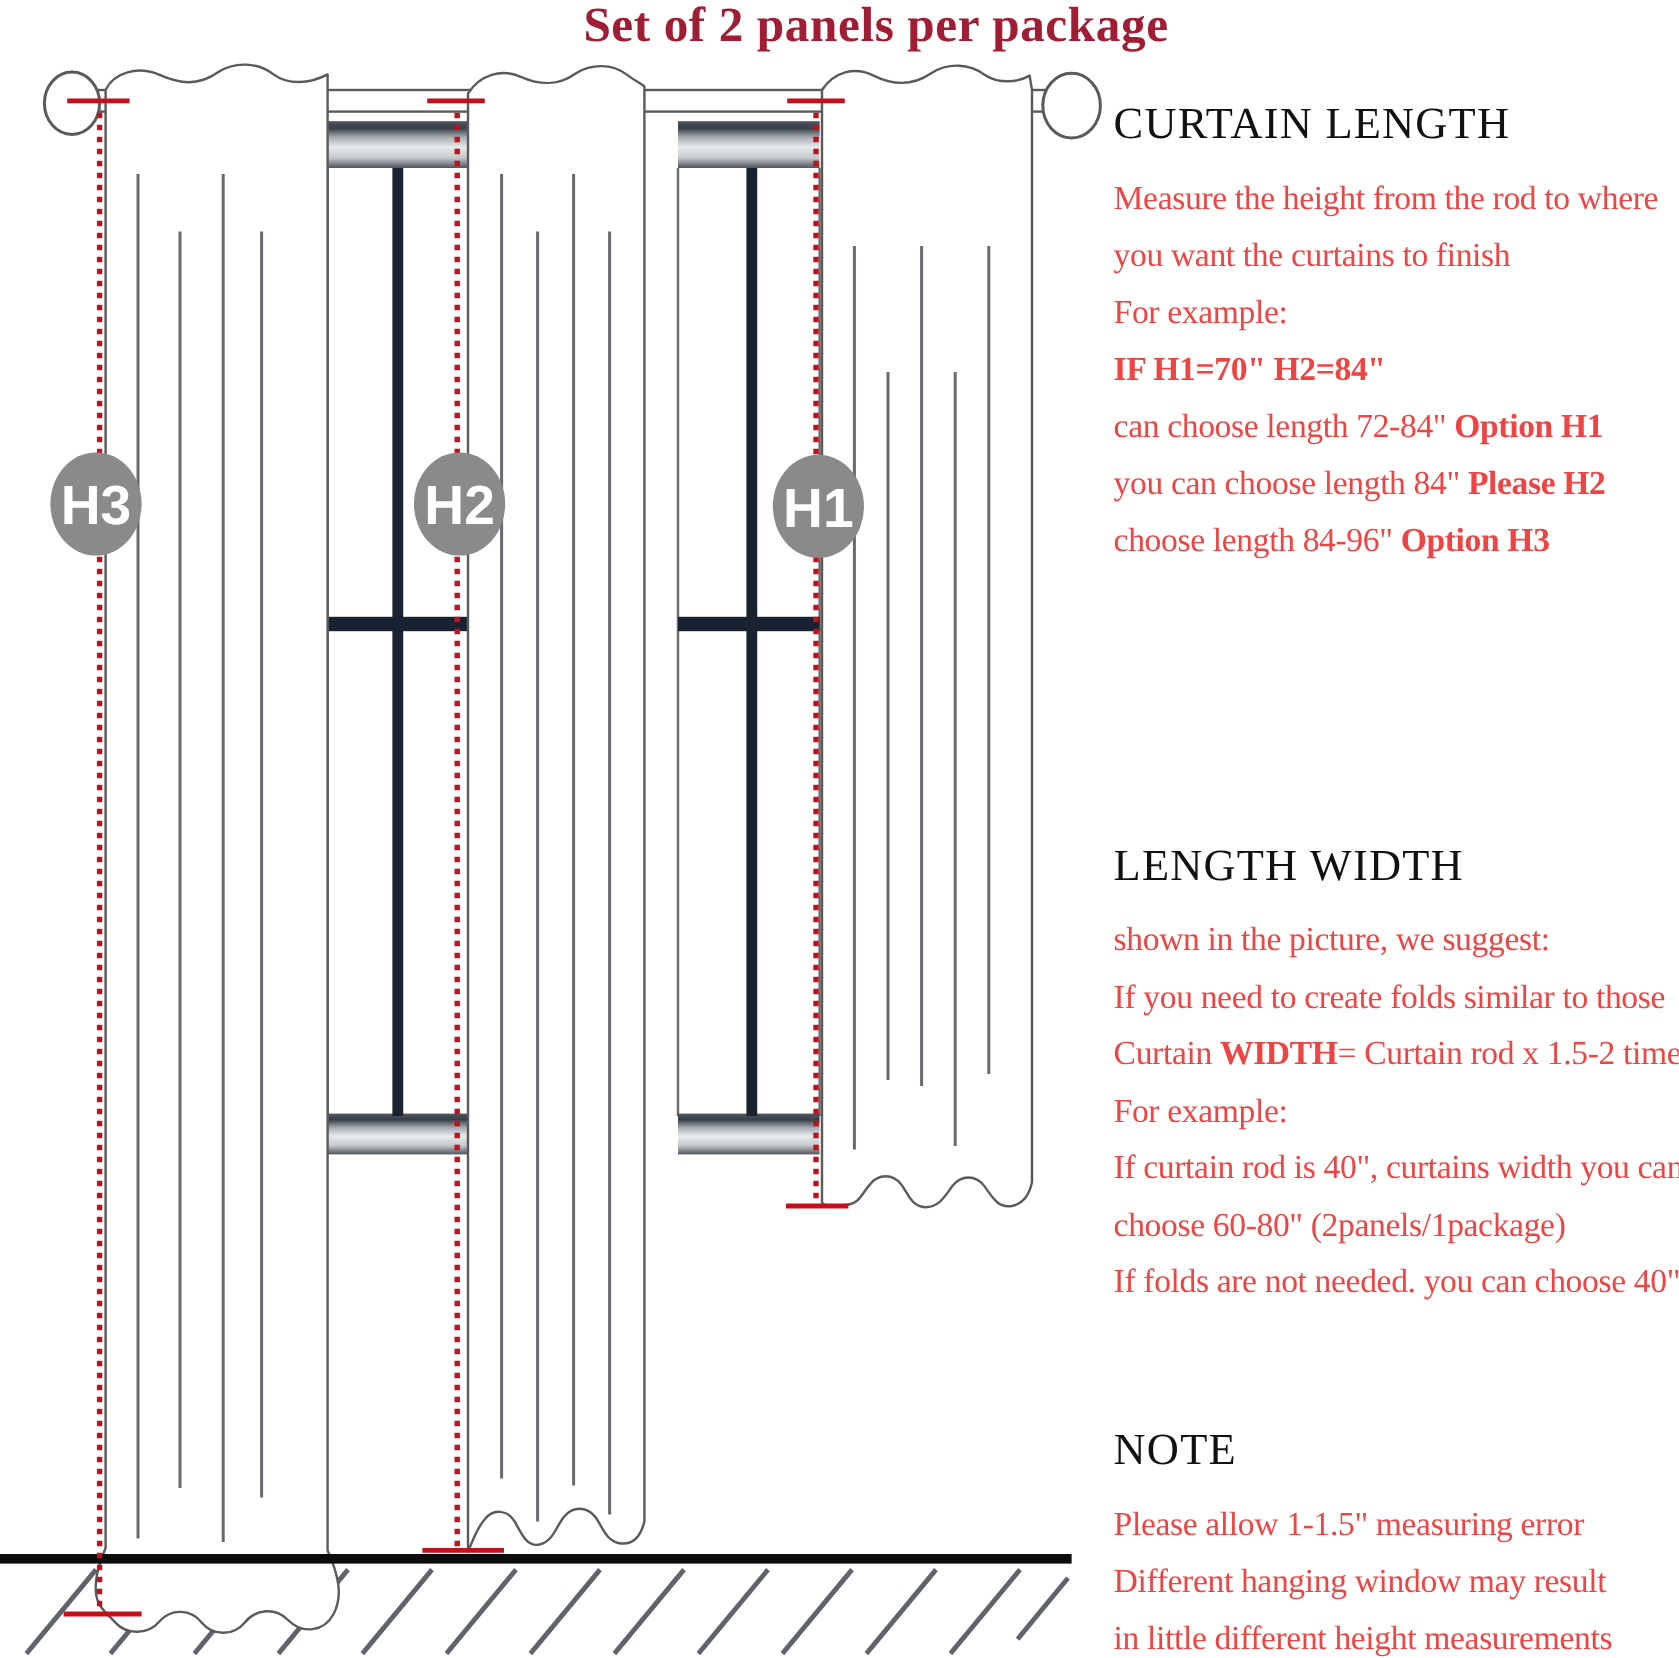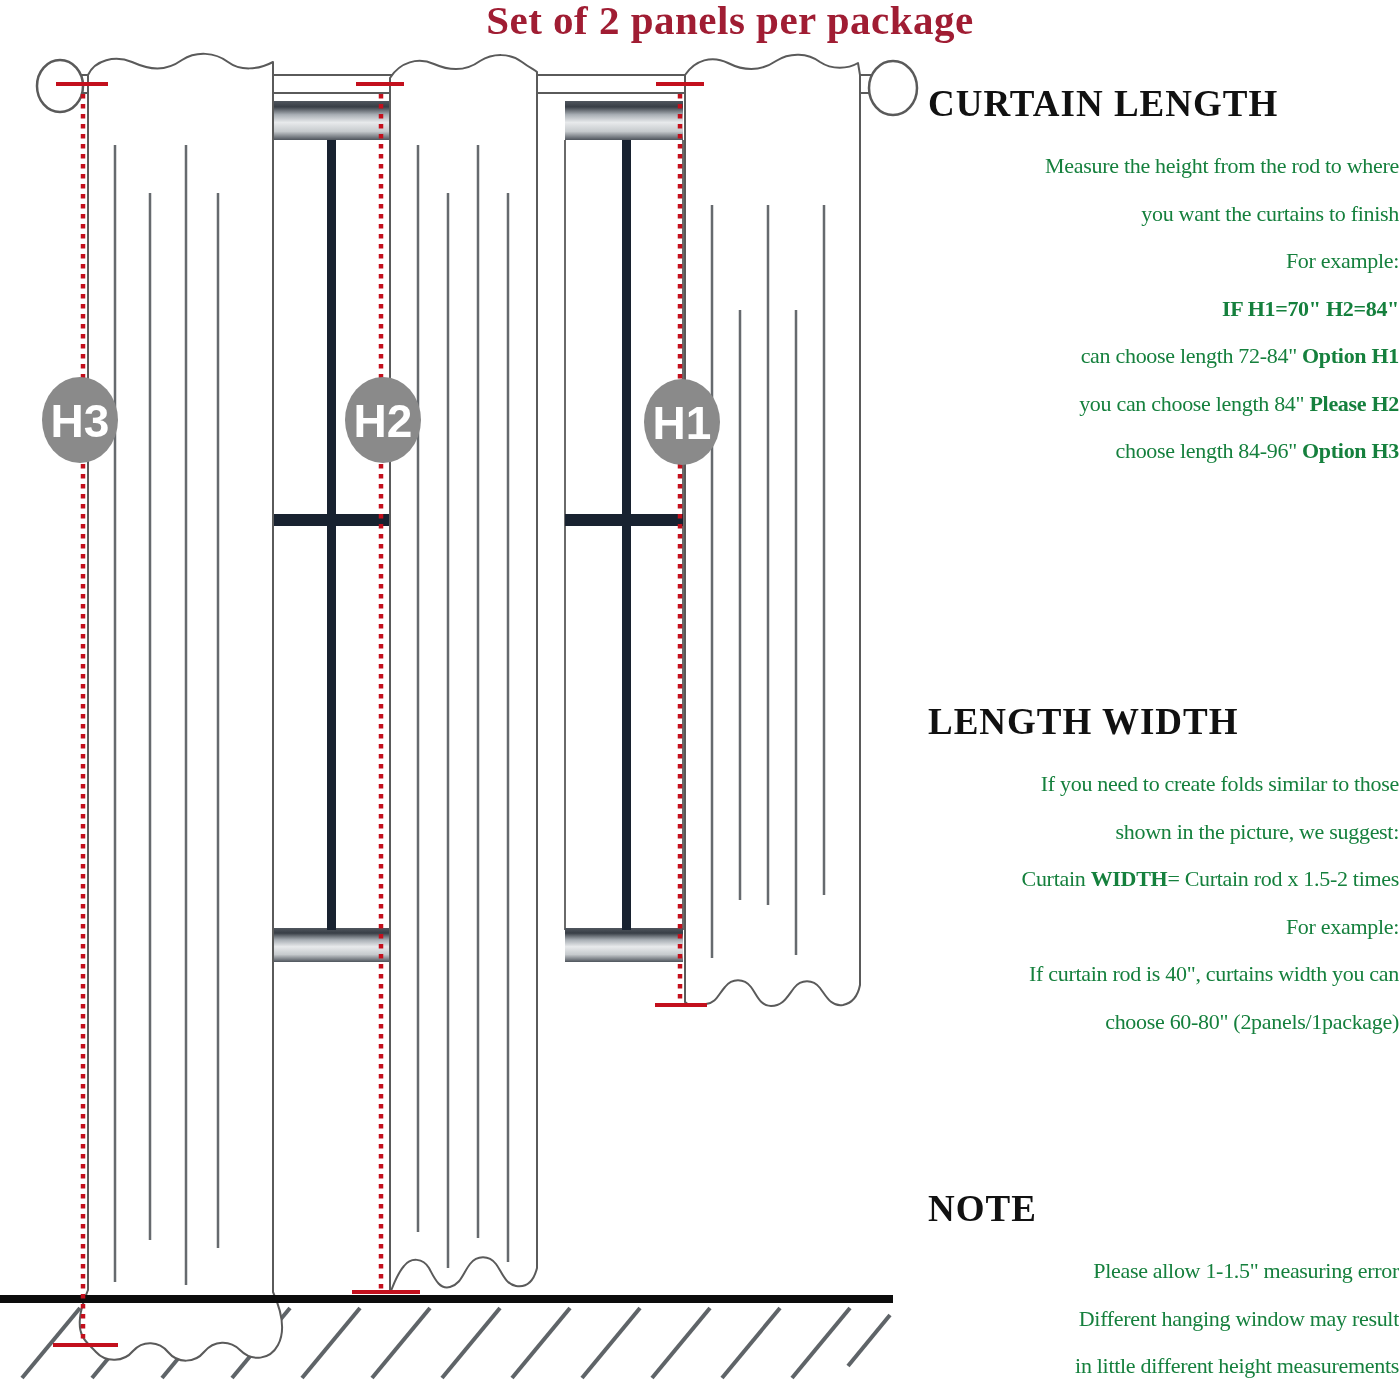--- a/index.html
+++ b/index.html
@@ -8,27 +8,27 @@
     background:#ffffff;font-family:"Liberation Serif", serif;
   }
   .title{
     position:absolute;left:400px;top:-4px;width:660px;height:54px;
     text-align:center;font-size:41px;font-weight:bold;letter-spacing:0.5px;
     white-space:nowrap;
   }
   .diagram-svg{position:absolute;left:0;top:0;}
   .right-col{position:absolute;left:928px;width:471px;color:#1c1c1c;}
   .sec-heading{
-    font-size:37px;font-weight:bold;letter-spacing:1px;line-height:48px;
+    font-size:37px;font-weight:normal;letter-spacing:1px;line-height:48px;
     color:#111;white-space:nowrap;
   }
   .sec-lines{margin-top:14px;}
   .tline{
-    font-size:22px;letter-spacing:-0.3px;line-height:47.5px;height:47.5px;
-    white-space:nowrap;color:#15803d;text-align:right;
+    font-size:28px;letter-spacing:-0.3px;line-height:47.5px;height:47.5px;
+    white-space:nowrap;color:#ef4444;
   }
   .tline .b{font-weight:bold;}
   .badge-text{
     font-family:"Liberation Sans", sans-serif;font-weight:bold;
   }
 </style>
 </head>
 <body>
 
 <div class="title" style="color: rgb(160, 29, 51);">Set of 2 panels per package</div>
@@ -191,26 +191,27 @@
       <div class="tline"><span class="b">IF H1=70"  H2=84"</span></div>
       <div class="tline"><span>can choose length 72-84" </span><span class="b">Option H1</span></div>
       <div class="tline"><span>you can choose length 84" </span><span class="b">Please H2</span></div>
       <div class="tline"><span>choose length 84-96" </span><span class="b">Option H3</span></div>
     </div>
 </div>
 
 <div class="right-col" style="top:698px;">
   <div class="sec-heading">LENGTH WIDTH</div>
   <div class="sec-lines">
+      <div class="tline"><span>shown in the picture, we suggest:</span></div>
       <div class="tline"><span>If you need to create folds similar to those</span></div>
-      <div class="tline"><span>shown in the picture, we suggest:</span></div>
       <div class="tline"><span>Curtain </span><span class="b">WIDTH</span><span>= Curtain rod x 1.5-2 times</span></div>
       <div class="tline"><span>For example:</span></div>
       <div class="tline"><span>If curtain rod is 40", curtains width you can</span></div>
       <div class="tline"><span>choose 60-80" (2panels/1package)</span></div>
+      <div class="tline"><span>If folds are not needed. you can choose 40"</span></div>
     </div>
 </div>
 
 <div class="right-col" style="top:1185px;">
   <div class="sec-heading">NOTE</div>
   <div class="sec-lines">
       <div class="tline"><span>Please allow 1-1.5" measuring error</span></div>
       <div class="tline"><span>Different hanging window may result</span></div>
       <div class="tline"><span>in little different height measurements</span></div>
     </div>

